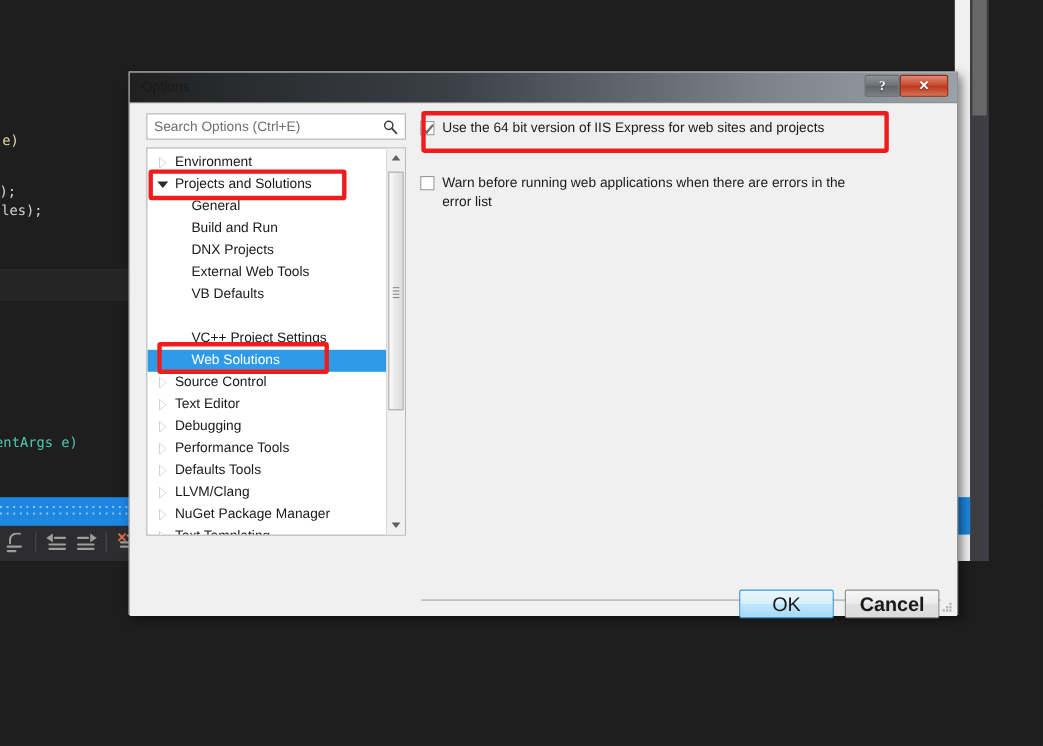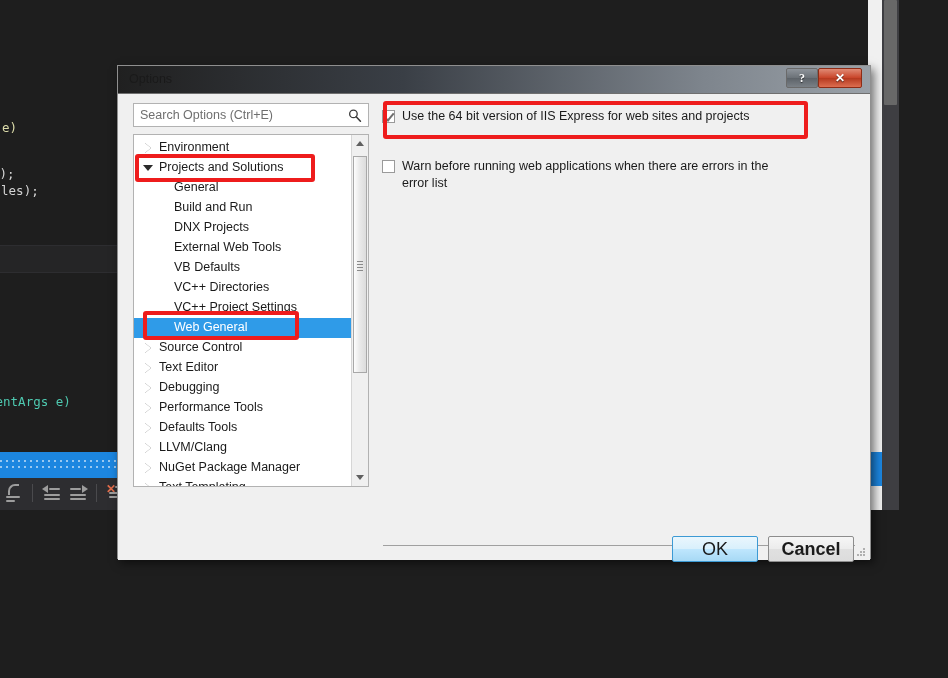--- a/index.html
+++ b/index.html
@@ -503,29 +503,26 @@
       </div>
       <div class="tree-item" style="top:83px;">
         <span class="tlabel" style="left:40px;">DNX Projects</span>
       </div>
       <div class="tree-item" style="top:103px;">
         <span class="tlabel" style="left:40px;">External Web Tools</span>
       </div>
       <div class="tree-item" style="top:123px;">
         <span class="tlabel" style="left:40px;">VB Defaults</span>
       </div>
-      <div class="tree-item" style="top:143px;">
-        <span class="tlabel" style="left:40px;">VC++ Directories</span>
-      </div>
       <div class="tree-item" style="top:163px;">
         <span class="tlabel" style="left:40px;">VC++ Project Settings</span>
       </div>
 
       <div class="tree-item selected" style="top:183px;">
-        <span class="tlabel" style="left:40px;">Web General</span>
+        <span class="tlabel" style="left:40px;">Web Solutions</span>
       </div>
 
       <div class="tree-item" style="top:203px;">
         <div class="arrow-collapsed-outline"></div>
         <span class="tlabel" style="left:25px;">Source Control</span>
       </div>
       <div class="tree-item" style="top:223px;text-decoration:underline;">
         <div class="arrow-collapsed-outline"></div>
         <span class="tlabel" style="left:25px;">Text Editor</span>
       </div>

